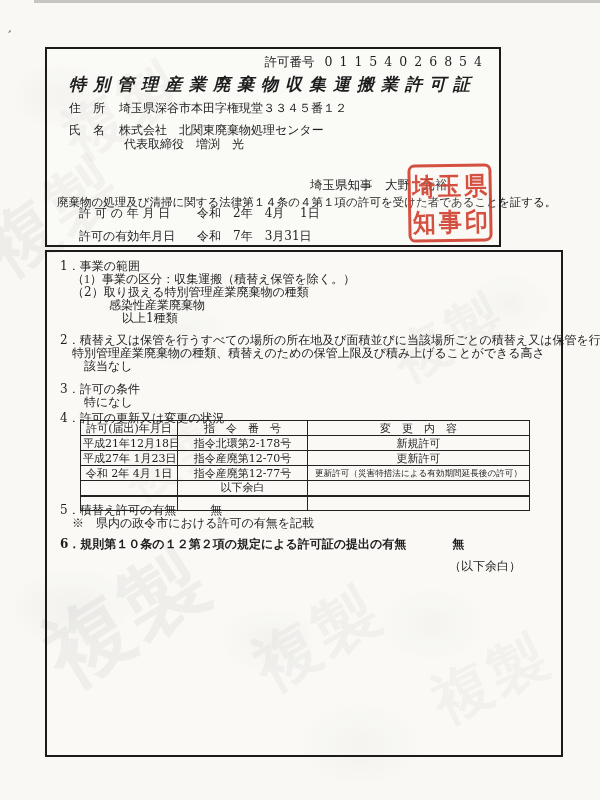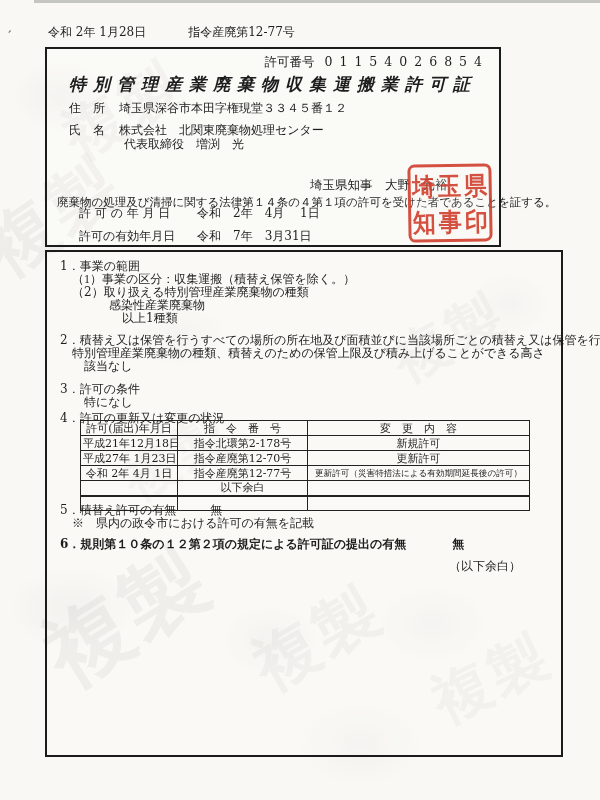--- a/index.html
+++ b/index.html
@@ -101,21 +101,20 @@
   <div class="corner-tick">’</div>
 
   <span class="wm wm1">複製</span>
   <span class="wm wm2">複製</span>
   <span class="wm wm3">複製</span>
   <span class="wm wm4">複製</span>
   <span class="wm wm5">複製</span>
   <span class="wm wm6">複製</span>
   <span class="wm wm7">複製</span>
 
-  <div class="topline"><span>令和 2年 1月28日</span><span class="gap"></span><span>指令産廃第12-77号</span></div>
 
   <div class="box1">
     <div class="permit-no"><span>許可番号</span><span class="num">01154026854</span></div>
 
     <div class="doc-title">特別管理産業廃棄物収集運搬業許可証</div>
 
     <div class="row-line addr"><span class="lbl">住　所</span><span>埼玉県深谷市本田字権現堂３３４５番１２</span></div>
 
     <div class="row-line rep">代表取締役　増渕　光</div>
 

